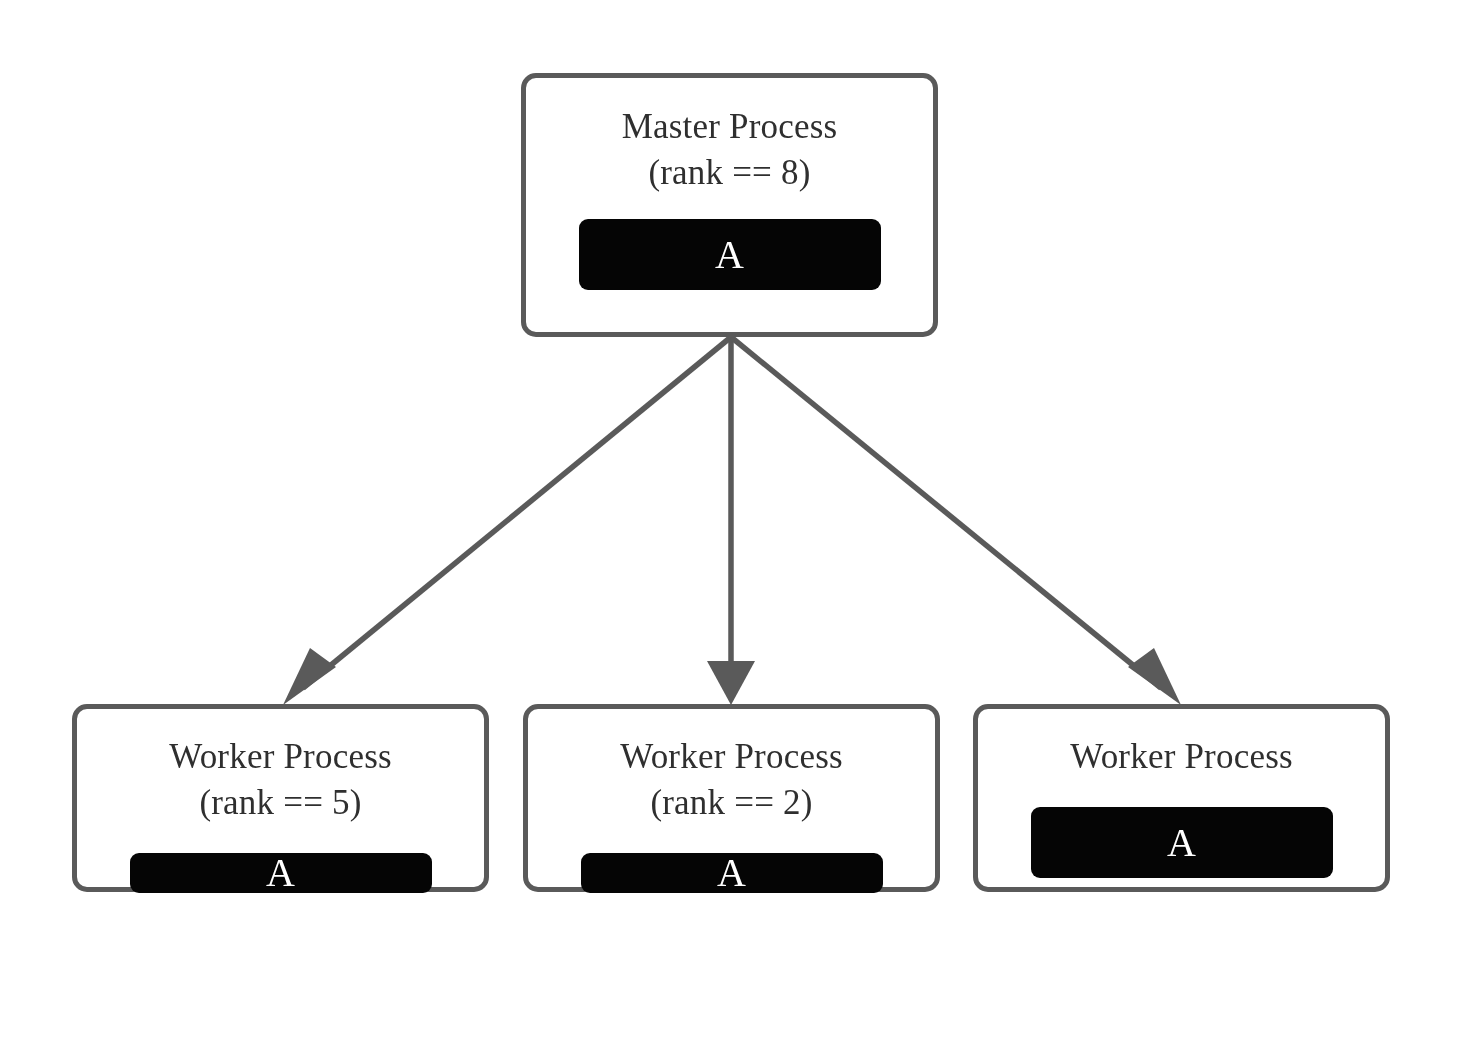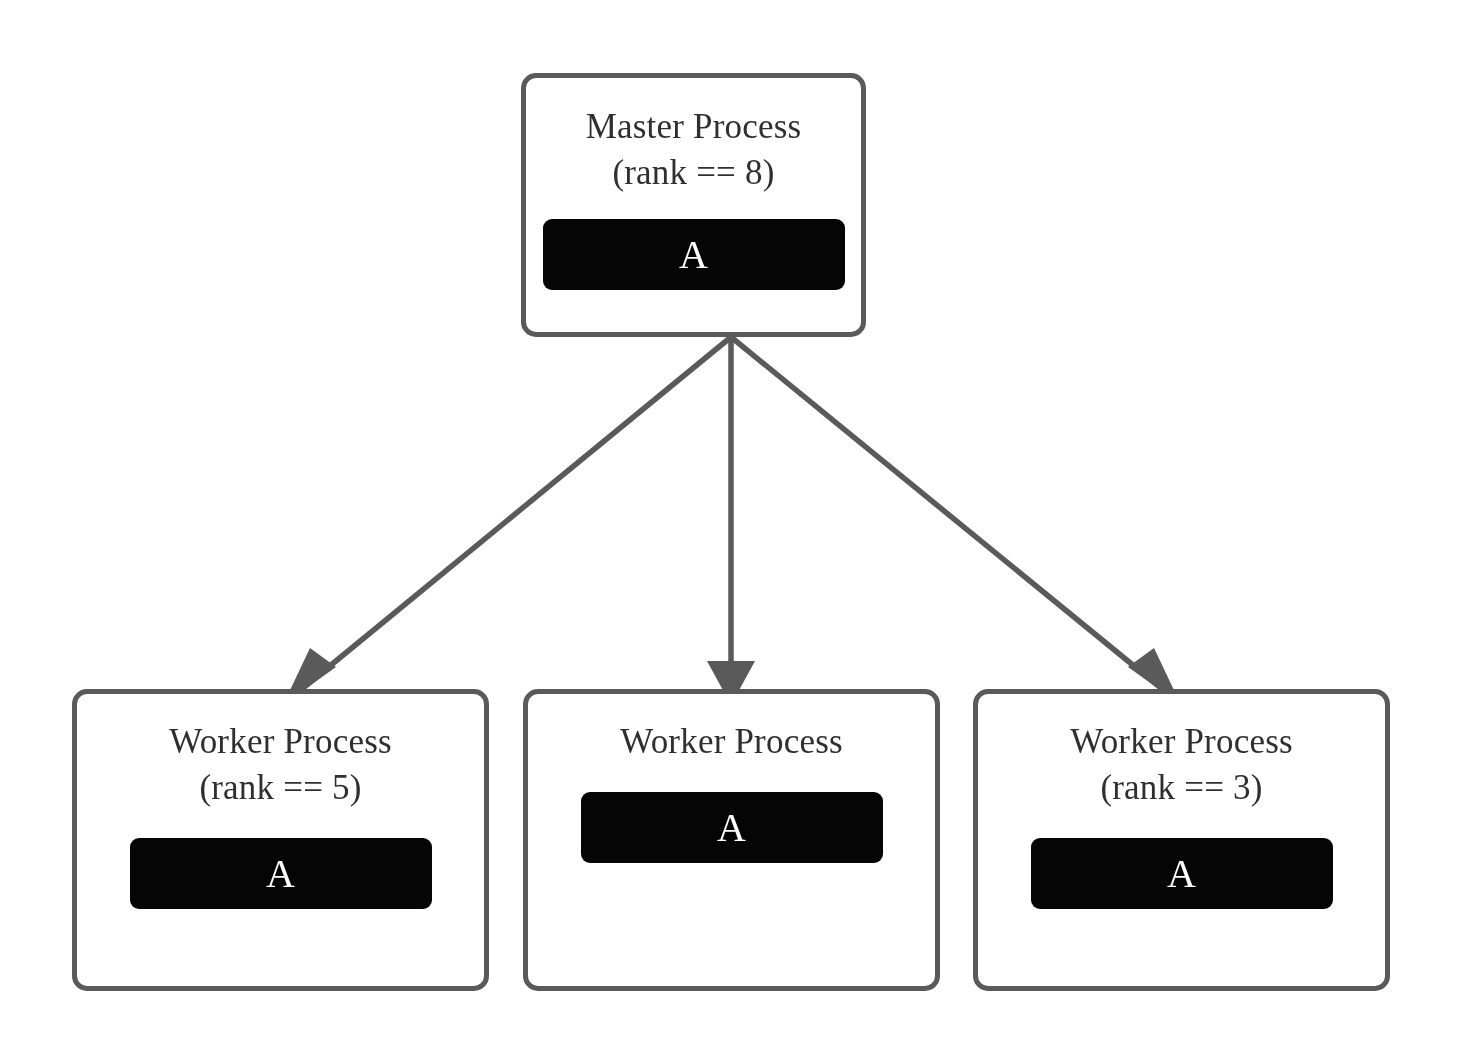--- a/index.html
+++ b/index.html
@@ -52,33 +52,33 @@
     white-space: nowrap;
   }
   .box-title .line2 {
     display: block;
   }
 
   
   #master-box {
     left: 521px;
     top: 73px;
-    width: 345px;
+    width: 417px;
     height: 264px;
     padding-top: 26px;
   }
   #master-box .data-chip {
     margin-top: 23px;
   }
 
   
   .worker-box {
-    top: 689px;
+    top: 704px;
     width: 417px;
-    height: 302px;
+    height: 188px;
     padding-top: 25px;
   }
   .worker-box .data-chip {
     margin-top: 27px;
   }
   #worker-box-1 { left: 72px; }
   #worker-box-2 { left: 523px; }
   #worker-box-3 { left: 973px; }
 
   
@@ -137,29 +137,29 @@
       <span class="line2">(rank == 5)</span>
     </div>
     <div class="data-chip">
       <span class="data-chip-label">A</span>
     </div>
   </div>
 
   <div class="process-box worker-box" id="worker-box-2">
     <div class="box-title">
       <span>Worker Process</span>
+      <span class="line2">(rank == 2)</span>
     </div>
     <div class="data-chip">
       <span class="data-chip-label">A</span>
     </div>
   </div>
 
   <div class="process-box worker-box" id="worker-box-3">
     <div class="box-title">
       <span>Worker Process</span>
-      <span class="line2">(rank == 3)</span>
     </div>
     <div class="data-chip">
       <span class="data-chip-label">A</span>
     </div>
   </div>
 
 </div>
 
 </body></html>

